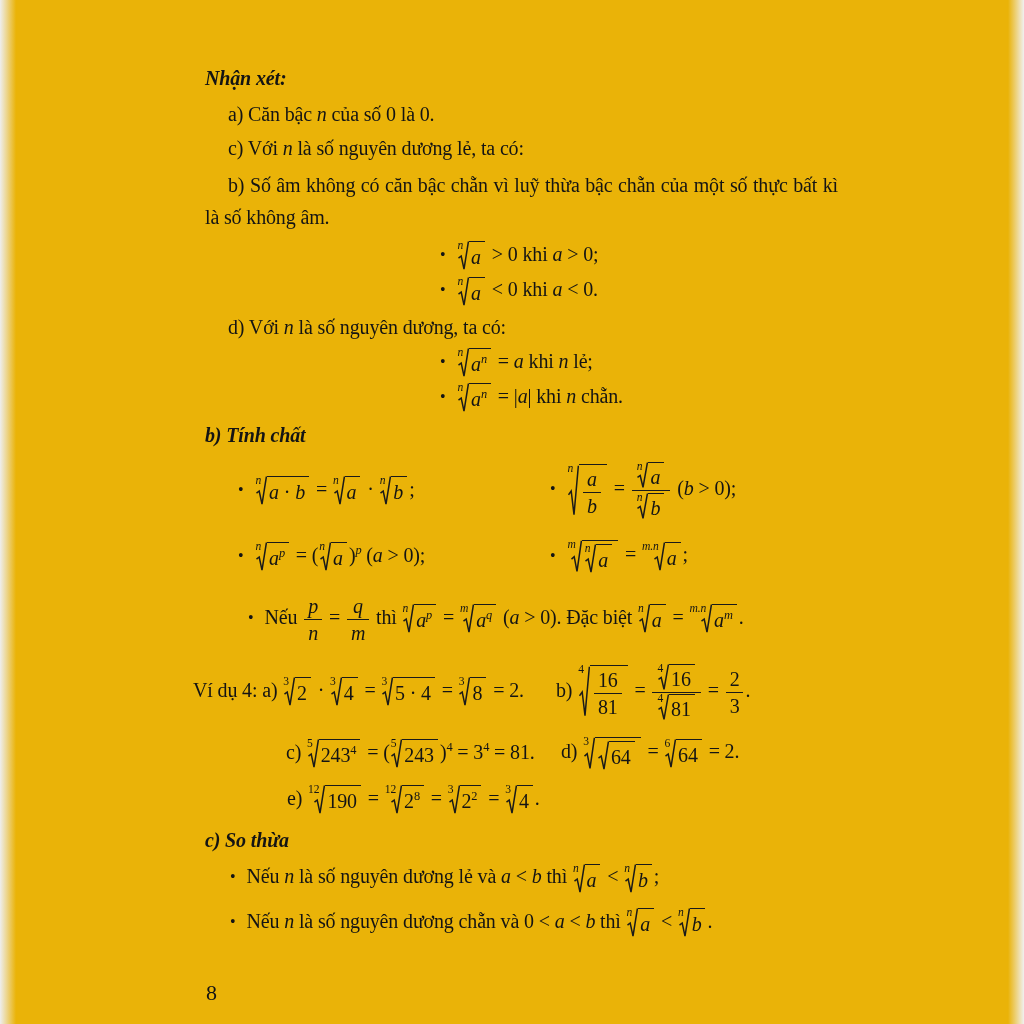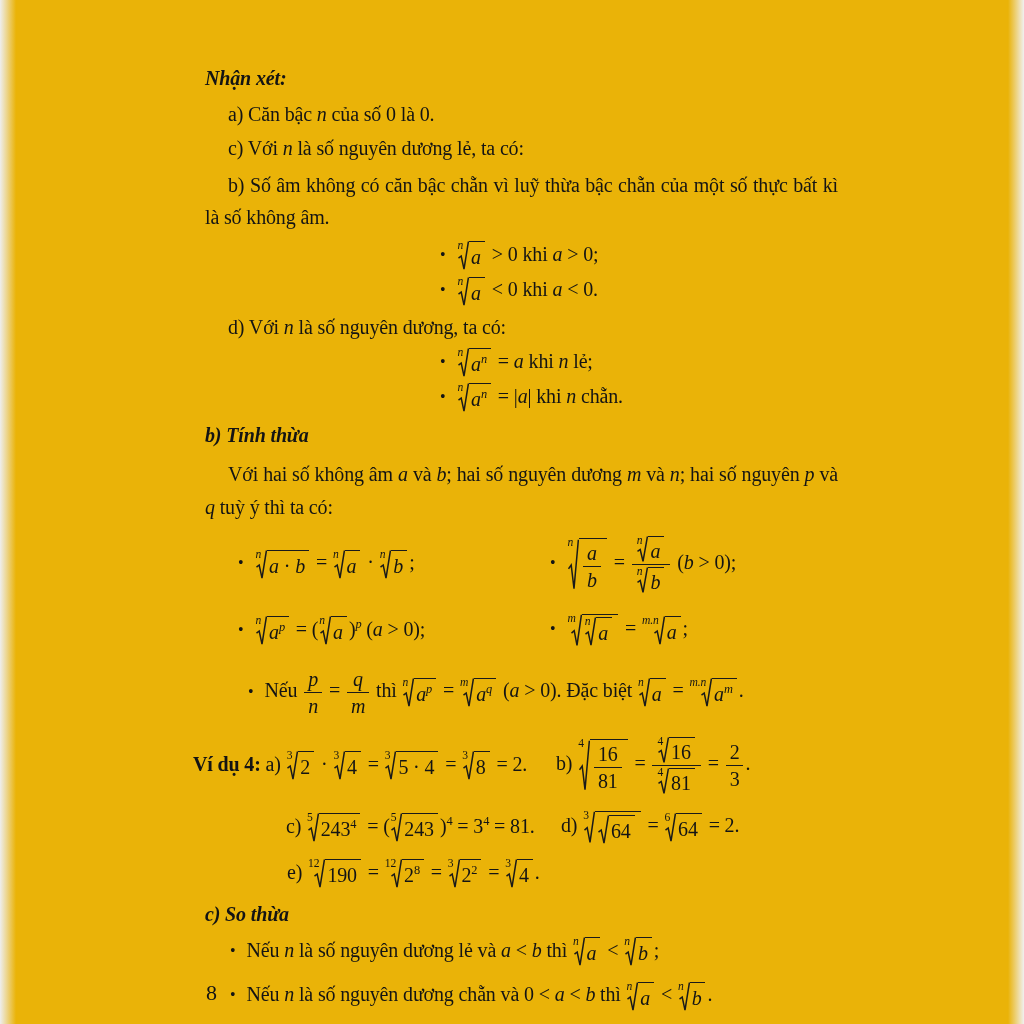--- a/index.html
+++ b/index.html
@@ -25,21 +25,21 @@
   .s-props-row .col:first-child{width:312px;flex:none;}
   .s-example-row{display:flex;align-items:center;margin:10px 0 16px 193px;}
   .s-example-row .col:first-child{width:363px;flex:none;}
   .s-example-row2{display:flex;align-items:center;margin:8px 0 14px 286px;}
   .s-example-row2 .col:first-child{width:275px;flex:none;}
   .s-example-line{margin:8px 0 12px 287px;white-space:nowrap;}
   .col{display:block;white-space:nowrap;}
 
   .blt{display:inline-block;margin-right:11px;font-size:0.8em;vertical-align:1px;}
   .var{font-style:italic;}
-  .bold{font-weight:700;}
+  .bold{font-weight:400;}
   sup.sup{font-size:0.62em;line-height:0;}
 
   .root{display:inline-flex;align-items:stretch;vertical-align:middle;margin:0 2px 0 1px;}
   .root>.idx{font-size:0.58em;line-height:1;align-self:flex-start;margin:0 -5px 0 0;position:relative;top:-1px;z-index:2;}
   .rsign{flex:none;align-self:stretch;width:11px;position:relative;display:block;}
   .rsign svg{position:absolute;left:0;top:0;width:100%;height:100%;display:block;}
   .rad{display:block;border-top:1.6px solid #1a1a1a;padding:2px 4px 0 2px;}
 
   .frac{display:inline-flex;flex-direction:column;vertical-align:middle;text-align:center;line-height:1.2;margin:0 2px;}
   .frac>.num{display:block;border-bottom:1.6px solid #1a1a1a;padding:0 4px 1px;}
@@ -88,22 +88,21 @@
         </span> = <span class="var">a</span>  khi  <span class="var">n</span> lẻ;</div>
       <div class="blk s-bullet-center"><span class="blt">•</span><span class="root">
           <span class="idx var">n</span>
           <span class="rsign">
             <svg viewBox="0 0 11 22" preserveAspectRatio="none">
               <path d="M0.5 12.6 L3.2 11 L6 20.6 L10.3 1 L11 1" fill="none" stroke="#1a1a1a" stroke-width="1.5" vector-effect="non-scaling-stroke"></path>
             </svg>
           </span>
           <span class="rad"><span class="var">a</span><sup class="sup"><span class="var">n</span></sup></span>
         </span> = |<span class="var">a</span>|  khi  <span class="var">n</span> chẵn.</div>
-      <div class="blk s-heading">b) Tính thừa</div>
-      <div class="blk s-parajust">Với hai số không âm <span class="var">a</span> và <span class="var">b</span>; hai số nguyên dương <span class="var">m</span> và <span class="var">n</span>; hai số nguyên <span class="var">p</span> và <span class="var">q</span> tuỳ ý thì ta có:</div>
+      <div class="blk s-heading">b) Tính chất</div>
       <div class="blk s-props-row">
         <span class="col"><span class="blt">•</span><span class="root">
             <span class="idx var">n</span>
             <span class="rsign">
               <svg viewBox="0 0 11 22" preserveAspectRatio="none">
                 <path d="M0.5 12.6 L3.2 11 L6 20.6 L10.3 1 L11 1" fill="none" stroke="#1a1a1a" stroke-width="1.5" vector-effect="non-scaling-stroke"></path>
               </svg>
             </span>
             <span class="rad"><span class="var">a</span> · <span class="var">b</span></span>
           </span> = <span class="root">

